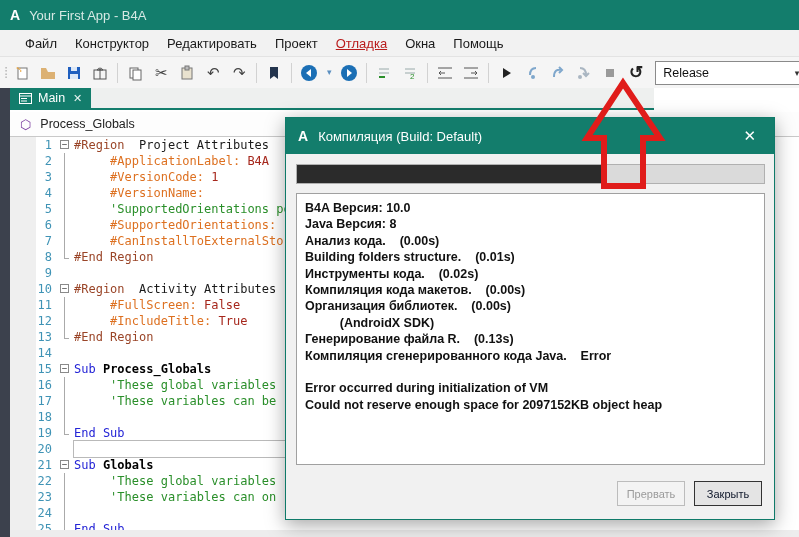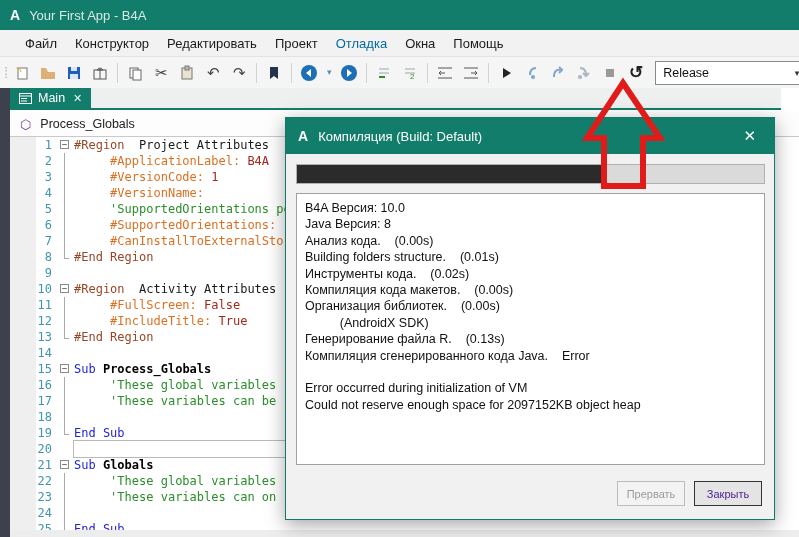--- a/index.html
+++ b/index.html
@@ -7,36 +7,36 @@
   body { font-family:"Liberation Sans", sans-serif; background:#fff; position:relative; font-size:13px; color:#1a1a1a; }
 
   
   .titlebar { position:absolute; left:0; top:0; width:799px; height:30px; background:#137d6c; display:flex; align-items:center; padding-left:10px; }
   .titlebar .logo { color:#fff; font-weight:bold; font-size:14px; margin-right:9px; }
   .titlebar .title { color:#d6e9e4; font-size:13px; }
 
   
   .menubar { position:absolute; left:0; top:30px; width:799px; height:27px; background:#f2f2f2; display:flex; align-items:center; padding-left:16px; border-bottom:1px solid #e3e3e3; }
   .menu-item { padding:4px 9px; font-size:13px; color:#1a1a1a; cursor:default; }
-  .menu-item.disabled { color:#0369a1; }
+  .menu-item.disabled { color:#b91c1c;text-decoration:underline; }
 
   
   .toolbar { position:absolute; left:0; top:57px; width:799px; height:31px; background:#f5f5f5; display:flex; align-items:center; padding-left:2px; }
   .grip { color:#b5b5b5; font-size:12px; letter-spacing:-1px; width:8px; margin:0 2px; }
   .tbtn { width:24px; height:24px; display:flex; align-items:center; justify-content:center; margin:0 1px; flex:none; }
   .tbtn svg { display:block; }
   .tsep { width:1px; height:20px; background:#d2d2d2; margin:0 4px; flex:none; }
   .glyph { font-size:15px; line-height:1; }
   .g-dark { color:#444; } .g-black { color:#222; font-weight:bold; }
   .combo { height:24px; background:#fff; border:1px solid #8a8a8a; display:flex; align-items:center; justify-content:space-between; padding:0 7px; font-size:12.5px; color:#111; flex:none; }
   .combo .caret { font-size:9px; color:#333; margin-left:8px; }
   .combo.release { width:152px; margin-left:6px; }
 
   
-  .tabstrip { position:absolute; left:10px; top:88px; width:771px; height:22px; background:#eef0ef; border-bottom:2px solid #137d6c; display:flex; }
+  .tabstrip { position:absolute; left:10px; top:88px; width:644px; height:22px; background:#eef0ef; border-bottom:2px solid #137d6c; display:flex; }
   .tab { background:#137d6c; color:#fff; display:flex; align-items:center; gap:6px; padding:0 9px; font-size:12.5px; }
   .tab .tclose { font-size:11px; color:#e8f4f1; margin-left:2px; }
 
   
   .leftstrip { position:absolute; left:0; top:88px; width:10px; height:449px; background:#3c414d; }
   .breadcrumb { position:absolute; left:10px; top:112px; width:789px; height:25px; background:#fdfdfd; border-bottom:1px solid #c9c9c9; display:flex; align-items:center; padding-left:10px; gap:9px; }
   .breadcrumb .bicon { color:#7b3fa0; font-size:13px; }
   .breadcrumb .blabel { font-size:12.5px; color:#222; }
 
   .editor { position:absolute; left:10px; top:137px; width:789px; height:400px; background:#fff; font-family:"DejaVu Sans Mono", monospace; font-size:12px; }
@@ -64,25 +64,25 @@
 
   
   .dialog { position:absolute; left:285px; top:117px; width:490px; height:403px; background:#f1f1f1; border:1px solid #0f7a69; box-shadow:0 5px 18px rgba(0,0,0,.35); z-index:10; }
   .dtitle { height:36px; background:#137d6c; display:flex; align-items:center; padding:0 12px; }
   .dtitle .dlogo { color:#fff; font-weight:bold; font-size:14px; margin-right:10px; }
   .dtitle .dtext { color:#fff; font-size:13px; flex:1; }
   .dtitle .dclose { color:#fff; font-size:15px; padding:2px 6px; }
   .progress { position:absolute; left:10px; top:46px; width:469px; height:20px; background:#dadada; border:1px solid #b0b0b0; }
   .progress .fill { height:100%; background:#2b2b2b; }
   .logbox { position:absolute; left:10px; top:75px; width:469px; height:272px; background:#fff; border:1px solid #a0a0a0; padding:6px 8px; overflow:hidden; }
-  .logline { font-size:12.5px; line-height:16.4px; white-space:pre-wrap; color:#111; }
+  .logline { font-size:12.5px; line-height:16.4px; white-space:pre-wrap; color:#111;font-weight:bold; }
   .dbuttons { position:absolute; right:12px; bottom:13px; display:flex; gap:9px; }
   .btn { width:68px; height:25px; font-size:11px; display:flex; align-items:center; justify-content:center; font-family:"Liberation Sans", sans-serif; }
   .btn.disabled { background:#f3f3f3; border:1px solid #bcbcbc; color:#9a9a9a; }
-  .btn.default { background:#e4e4e4; border:1px solid #333; color:#4c1d95; }
+  .btn.default { background:#e4e4e4; border:1px solid #333; color:#0f172a; }
 
   
   .annot { position:absolute; left:0; top:0; width:799px; height:537px; pointer-events:none; z-index:20; }
 </style>
 </head>
 <body>
 
 <div class="titlebar">
   <span class="logo">A</span>
   <span class="title">Your First App - B4A</span>

